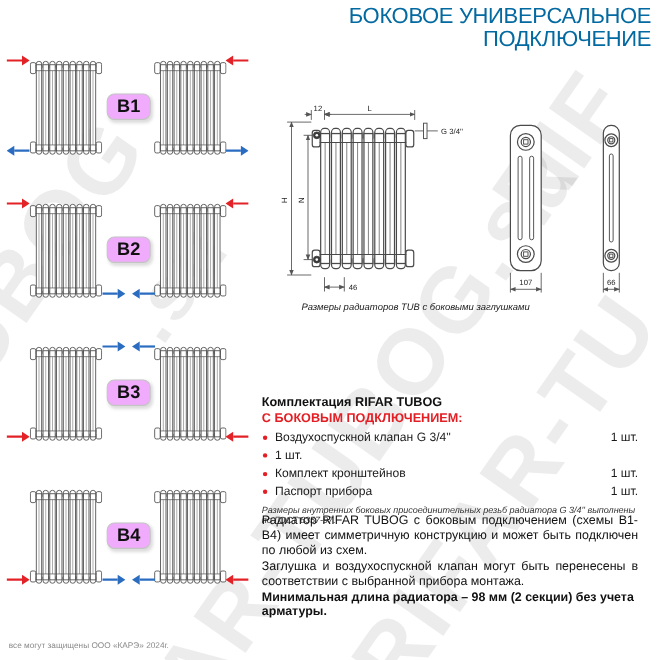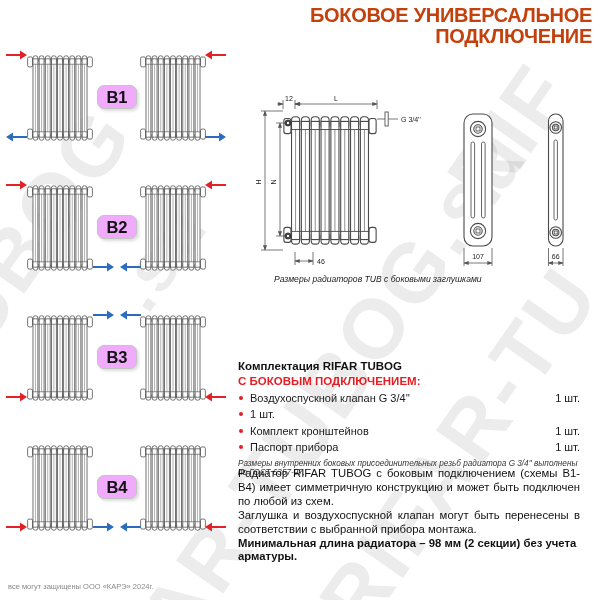--- a/index.html
+++ b/index.html
@@ -8,22 +8,22 @@
   .wm-layer{position:absolute;inset:0;overflow:hidden;z-index:0;}
   .wm{position:absolute;font-weight:800;color:#000;opacity:.07;white-space:nowrap;
       transform-origin:0 50%;letter-spacing:3px;font-size:84px;}
   .wm:nth-child(1){left:-70px;top:330px;transform:rotate(-55deg);}
   .wm:nth-child(2){left:80px;top:700px;transform:rotate(-55deg);}
   .wm:nth-child(3){left:340px;top:570px;transform:rotate(-55deg);}
   .wm:nth-child(4){left:468px;top:145px;transform:rotate(-55deg);}
   .wm:nth-child(5){left:128px;top:262px;transform:rotate(-55deg);font-size:70px;}
   .content{position:absolute;inset:0;z-index:1;}
 
-  .title{position:absolute;top:5px;right:8px;text-align:right;font-weight:700;
-         font-size:20px;line-height:21px;letter-spacing:-0.3px;color:#c2410c;}
+  .title{position:absolute;top:5px;right:8px;text-align:right;font-weight:400;
+         font-size:20px;line-height:21px;letter-spacing:-0.3px;color:#0369a1;}
 
   
   .scheme{position:absolute;left:0;width:232px;height:130px;}
   .rad{position:absolute;top:9px;}
   .blabel{position:absolute;left:97px;top:45px;width:38px;height:22px;line-height:22px;
           text-align:center;font-weight:700;font-size:16.5px;background:#f0abfc;
           border:1.5px solid #c4c4c4;border-radius:7px;box-shadow:2px 2px 3px rgba(0,0,0,.14);}
   .arrow{position:absolute;width:21px;height:10px;}
   .arrow svg{display:block;}
   .arrow.left svg{transform:scaleX(-1);}

